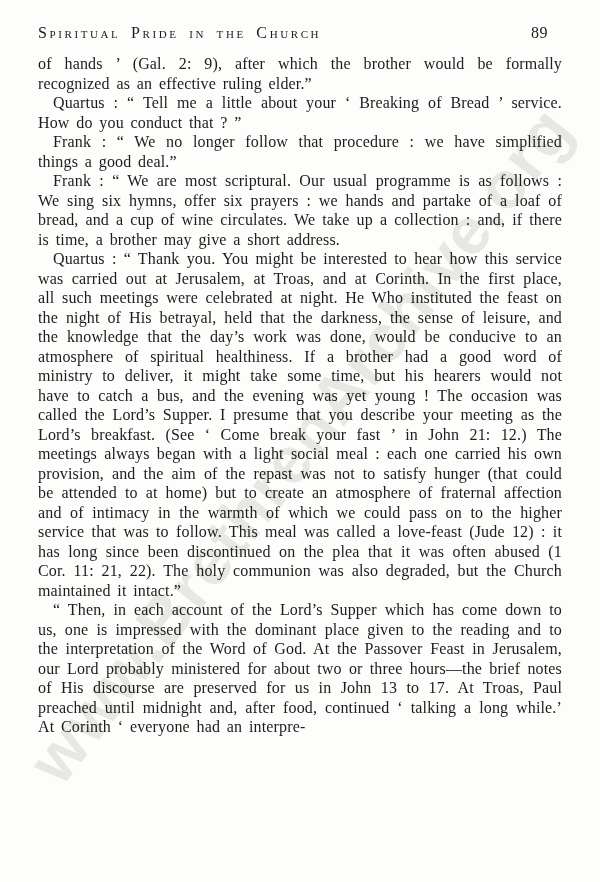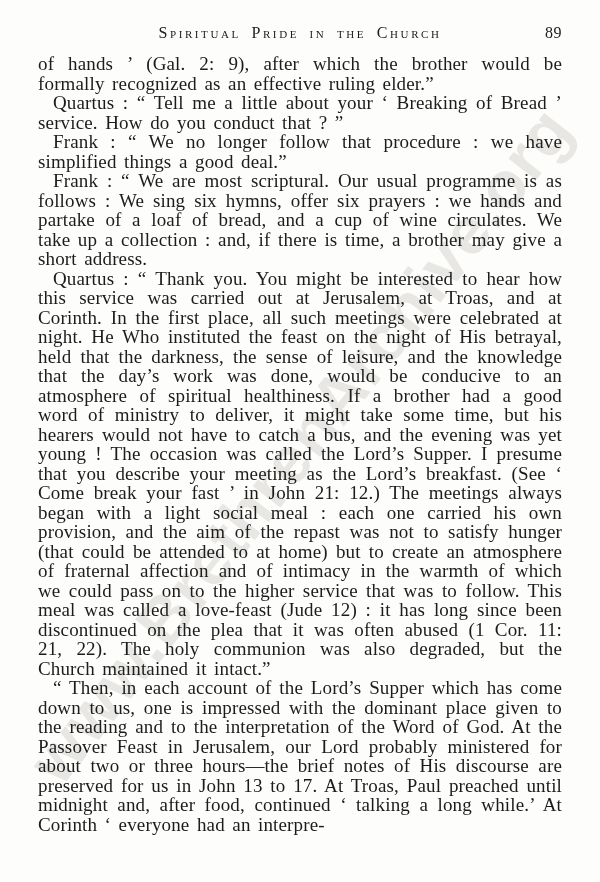--- a/index.html
+++ b/index.html
@@ -31,40 +31,39 @@
     z-index: 0;
     user-select: none;
     pointer-events: none;
   }
   .page-header {
     position: relative;
     z-index: 1;
     height: 34px;
   }
   .running-title {
-    text-align: center;
     font-variant: small-caps;
     font-size: 16px;
     letter-spacing: 2.6px;
     word-spacing: 4px;
     padding-top: 4px;
     color: #1b1b1b;
   }
   .page-number {
     position: absolute;
-    right: 0;
+    right: 14px;
     top: 4px;
     font-size: 16px;
     letter-spacing: 0.5px;
     color: #1b1b1b;
   }
   .body-text {
     position: relative;
     z-index: 1;
-    font-size: 19px;
+    font-size: 16px;
     line-height: 19.5px;
     text-align: justify;
     word-spacing: 2.6px;
     letter-spacing: 0.15px;
   }
   .body-text p {
     text-indent: 15px;
   }
   .body-text p.continuation {
     text-indent: 0;

